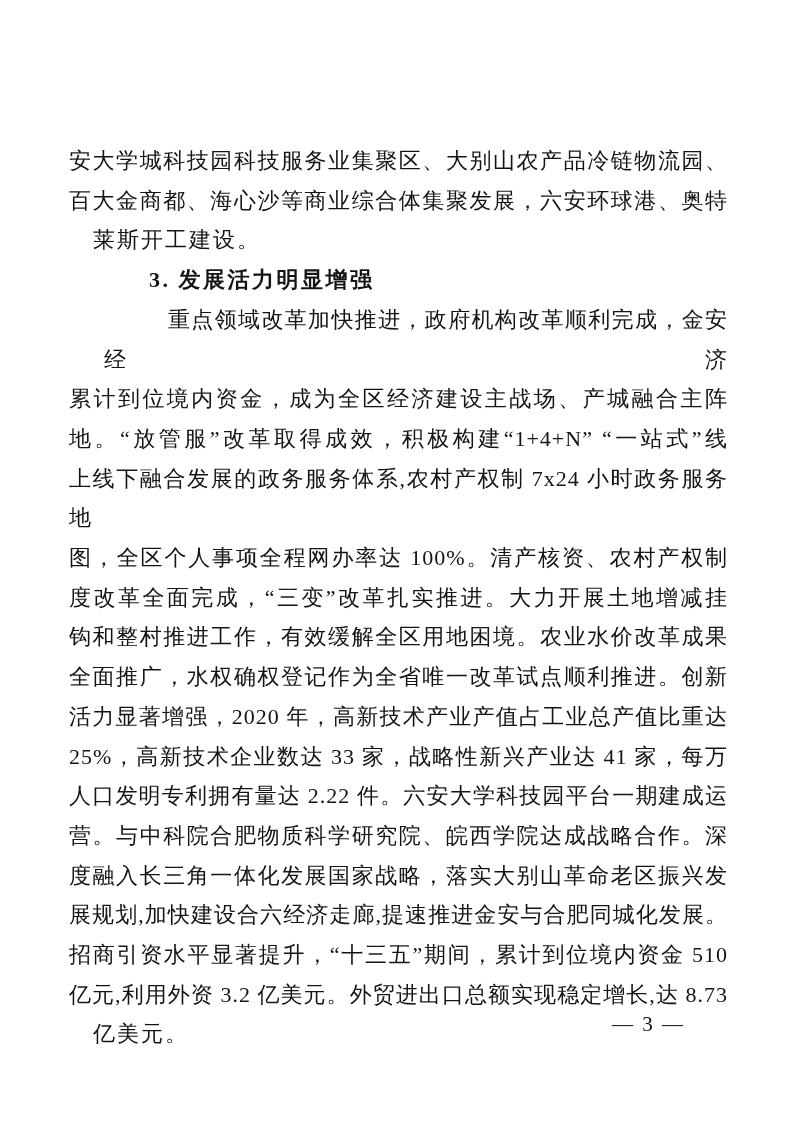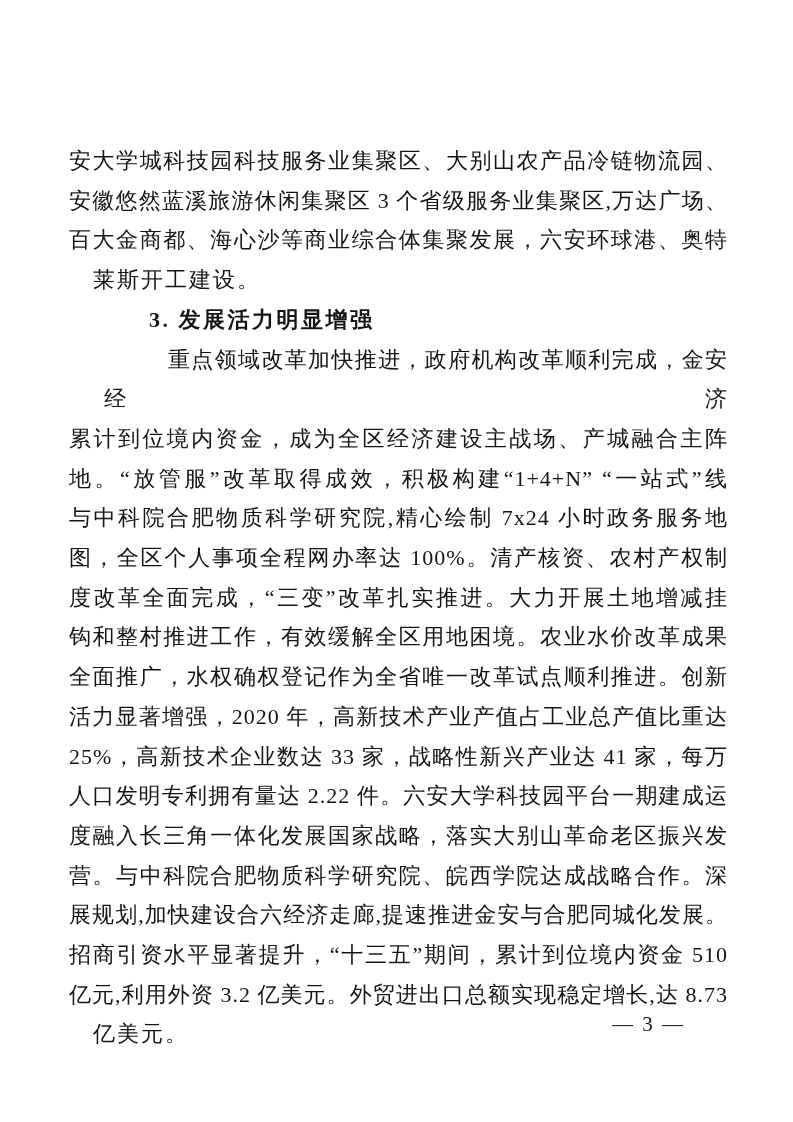--- a/index.html
+++ b/index.html
@@ -57,36 +57,35 @@
     color: #141414;
     text-align: right;
   }
 </style>
 </head>
 <body>
 
 <div class="page">
   <div class="content">
     <div class="line">安大学城科技园科技服务业集聚区、大别山农产品冷链物流园、</div>
-    <div class="line">安徽悠然蓝溪旅游休闲集聚区 3 个省级服务业集聚区,万达广场、</div>
     <div class="line">百大金商都、海心沙等商业综合体集聚发展，六安环球港、奥特</div>
     <div class="line short">莱斯开工建设。</div>
     <div class="line heading">3. 发展活力明显增强</div>
     <div class="line indent">重点领域改革加快推进，政府机构改革顺利完成，金安经济</div>
     <div class="line">累计到位境内资金，成为全区经济建设主战场、产城融合主阵</div>
     <div class="line">地。“放管服”改革取得成效，积极构建“1+4+N” “一站式”线</div>
-    <div class="line">与中科院合肥物质科学研究院,精心绘制 7x24 小时政务服务地</div>
+    <div class="line">上线下融合发展的政务服务体系,农村产权制 7x24 小时政务服务地</div>
     <div class="line">图，全区个人事项全程网办率达 100%。清产核资、农村产权制</div>
     <div class="line">度改革全面完成，“三变”改革扎实推进。大力开展土地增减挂</div>
     <div class="line">钩和整村推进工作，有效缓解全区用地困境。农业水价改革成果</div>
     <div class="line">全面推广，水权确权登记作为全省唯一改革试点顺利推进。创新</div>
     <div class="line">活力显著增强，2020 年，高新技术产业产值占工业总产值比重达</div>
     <div class="line">25%，高新技术企业数达 33 家，战略性新兴产业达 41 家，每万</div>
     <div class="line">人口发明专利拥有量达 2.22 件。六安大学科技园平台一期建成运</div>
+    <div class="line">营。与中科院合肥物质科学研究院、皖西学院达成战略合作。深</div>
     <div class="line">度融入长三角一体化发展国家战略，落实大别山革命老区振兴发</div>
-    <div class="line">营。与中科院合肥物质科学研究院、皖西学院达成战略合作。深</div>
     <div class="line">展规划,加快建设合六经济走廊,提速推进金安与合肥同城化发展。</div>
     <div class="line">招商引资水平显著提升，“十三五”期间，累计到位境内资金 510</div>
     <div class="line">亿元,利用外资 3.2 亿美元。外贸进出口总额实现稳定增长,达 8.73</div>
     <div class="line short">亿美元。</div>
   </div>
   <div class="page-number">— 3 —</div>
 </div>
 
 </body></html>

